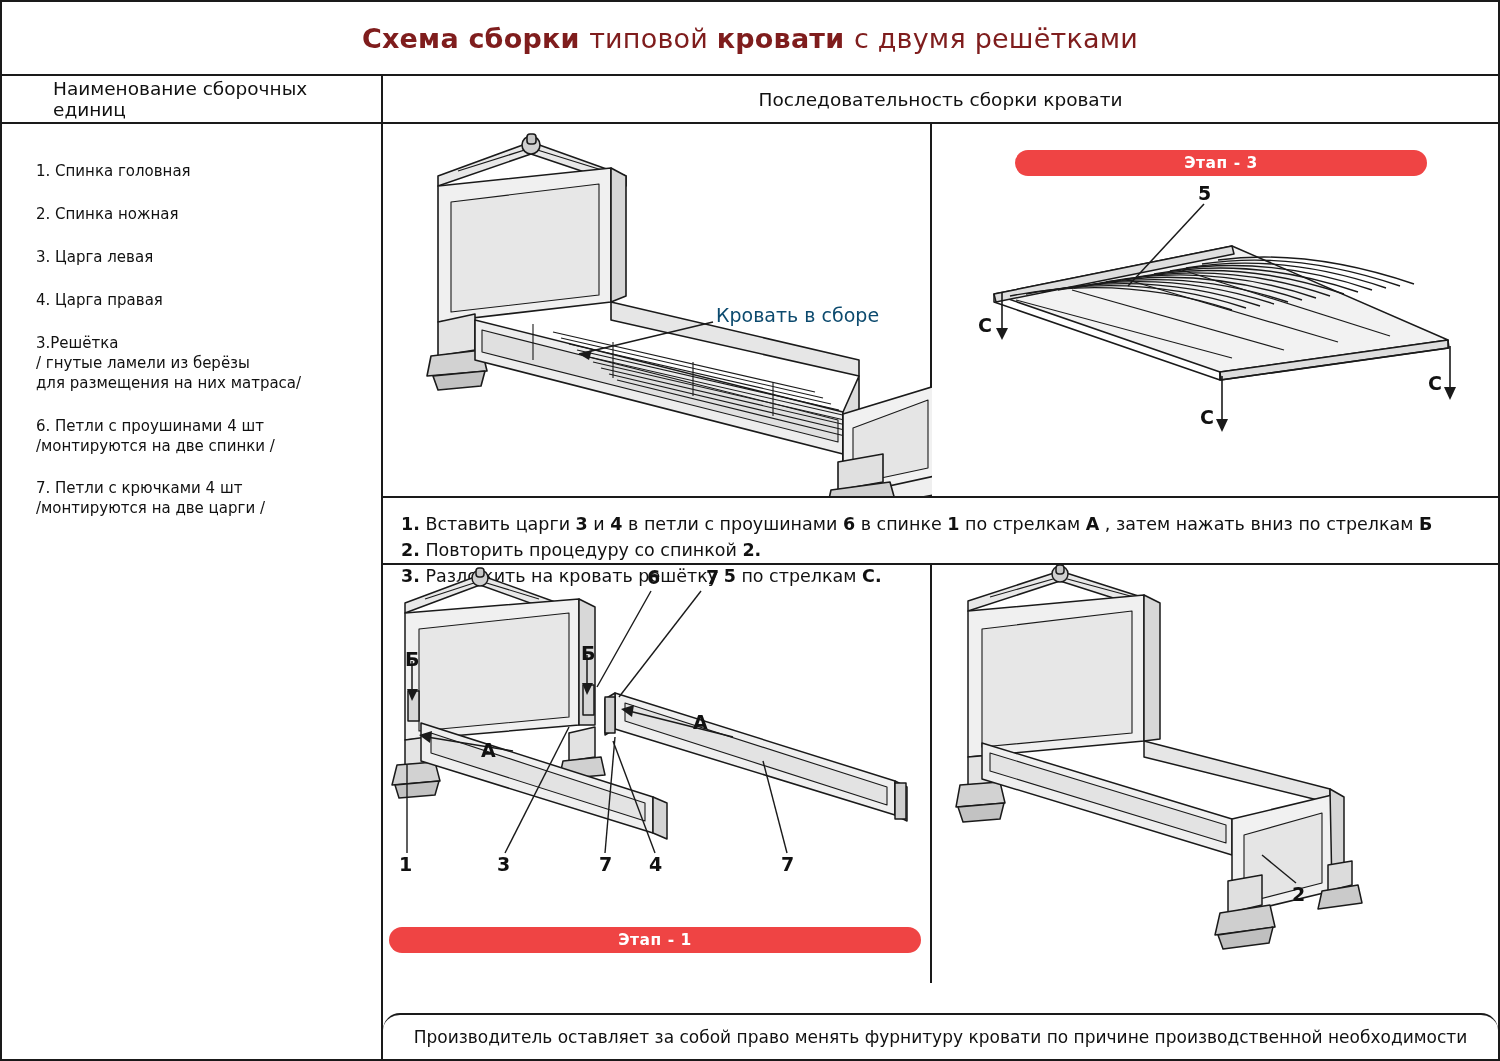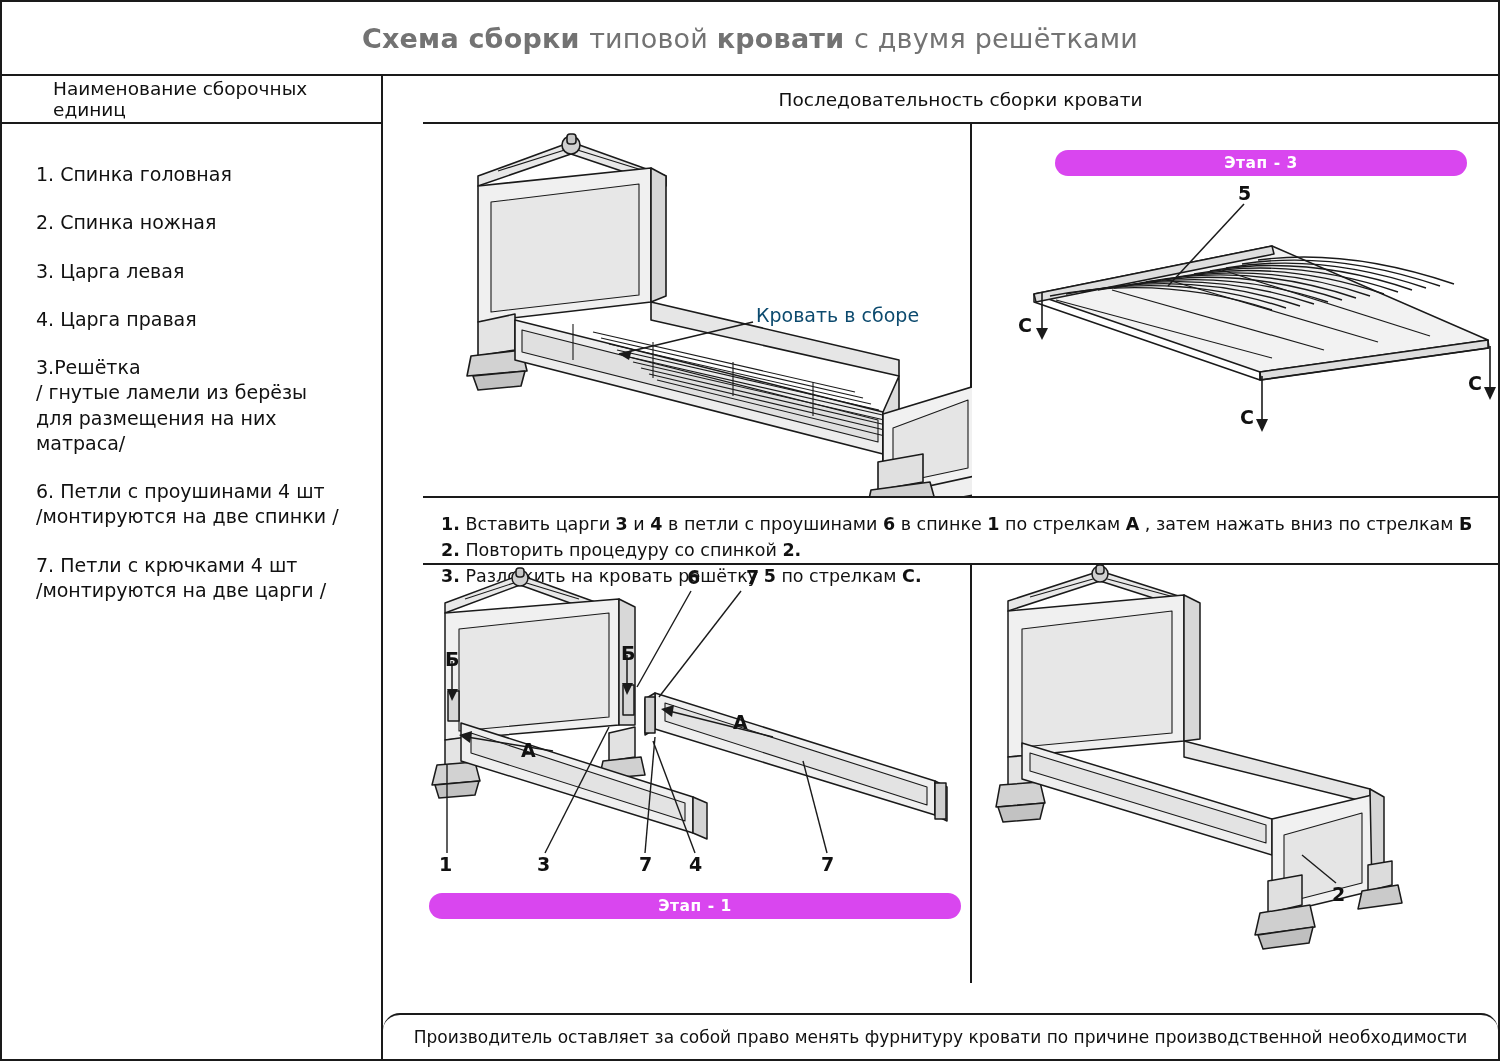--- a/index.html
+++ b/index.html
@@ -27,40 +27,39 @@
     width: 100%;
     height: 74px;
     display: flex;
     align-items: center;
     justify-content: center;
     border-bottom: 2px solid #1a1a1a;
     box-sizing: border-box;
   }
   .title-text {
     font-size: 27px;
-    color: #737373;
+    color: #7f1d1d;
     letter-spacing: 0.2px;
   }
   .title-text .b { font-weight: bold; }
 
   
   .col-left {
     position: absolute;
     left: 0; top: 74px;
     width: 381px;
     height: 987px;
     box-sizing: border-box;
     border-right: 2px solid #1a1a1a;
   }
   .col-right {
     position: absolute;
     left: 381px; top: 74px;
     right: 0; bottom: 0;
     box-sizing: border-box;
-    padding-left: 40px;
   }
 
   .hdr-left {
     height: 48px;
     display: flex;
     align-items: center;
     padding-left: 51px;
     border-bottom: 2px solid #1a1a1a;
     box-sizing: border-box;
     font-size: 18.5px;
@@ -75,21 +74,21 @@
     box-sizing: border-box;
     font-size: 18.5px;
     color: #111;
   }
 
   
   .parts-list {
     padding: 38px 18px 0 34px;
   }
   .part {
-    font-size: 19px;
+    font-size: 15px;
     color: #111;
     line-height: 1.33;
     margin-bottom: 23px;
     white-space: pre-line;
   }
 
   
   .top-row {
     position: relative;
     height: 374px;
@@ -149,21 +148,21 @@
     border-top: 2px solid #1a1a1a;
     box-sizing: border-box;
     font-size: 17px;
     color: #111;
     border-radius: 17px;
   }
 
   
   .stage-pill {
     position: absolute;
-    background: #d946ef;
+    background: #ef4444;
     color: #ffffff;
     border-radius: 13px;
     height: 26px;
     display: flex;
     align-items: center;
     justify-content: center;
     font-size: 15.5px;
     font-weight: bold;
     letter-spacing: 0.5px;
   }
@@ -403,21 +402,21 @@
         <div class="lbl" style="left:22px; top:83px;">Б</div>
         <div class="lbl" style="left:198px; top:77px;">Б</div>
         <div class="lbl" style="left:98px; top:174px;">A</div>
         <div class="lbl" style="left:310px; top:146px;">A</div>
         <div class="lbl" style="left:16px; top:288px;">1</div>
         <div class="lbl" style="left:114px; top:288px;">3</div>
         <div class="lbl" style="left:216px; top:288px;">7</div>
         <div class="lbl" style="left:266px; top:288px;">4</div>
         <div class="lbl" style="left:398px; top:288px;">7</div>
 
-        <div class="stage-pill" style="left:6px; top:328px; width:532px;">Этап - 1</div>
+        <div class="stage-pill" style="left:6px; top:362px; width:532px;">Этап - 1</div>
       </div>
 
       <div class="cell-stage2">
         <svg class="drw" width="569" height="418" viewBox="0 0 569 418">
           <g fill="none" stroke="#1a1a1a" stroke-width="1.5" stroke-linejoin="round">
 
             <path d="M36 36 L128 6 L222 36 L222 46 L128 16 L36 46 Z" fill="#e8e8e8"></path>
             <path d="M58 32 L128 12 L202 32" stroke-width="1.1" fill="none"></path>
             <circle cx="128" cy="9" r="8" fill="#d0d0d0"></circle>
             <rect x="124" y="0" width="8" height="9" rx="3" fill="#c6c6c6"></rect>

